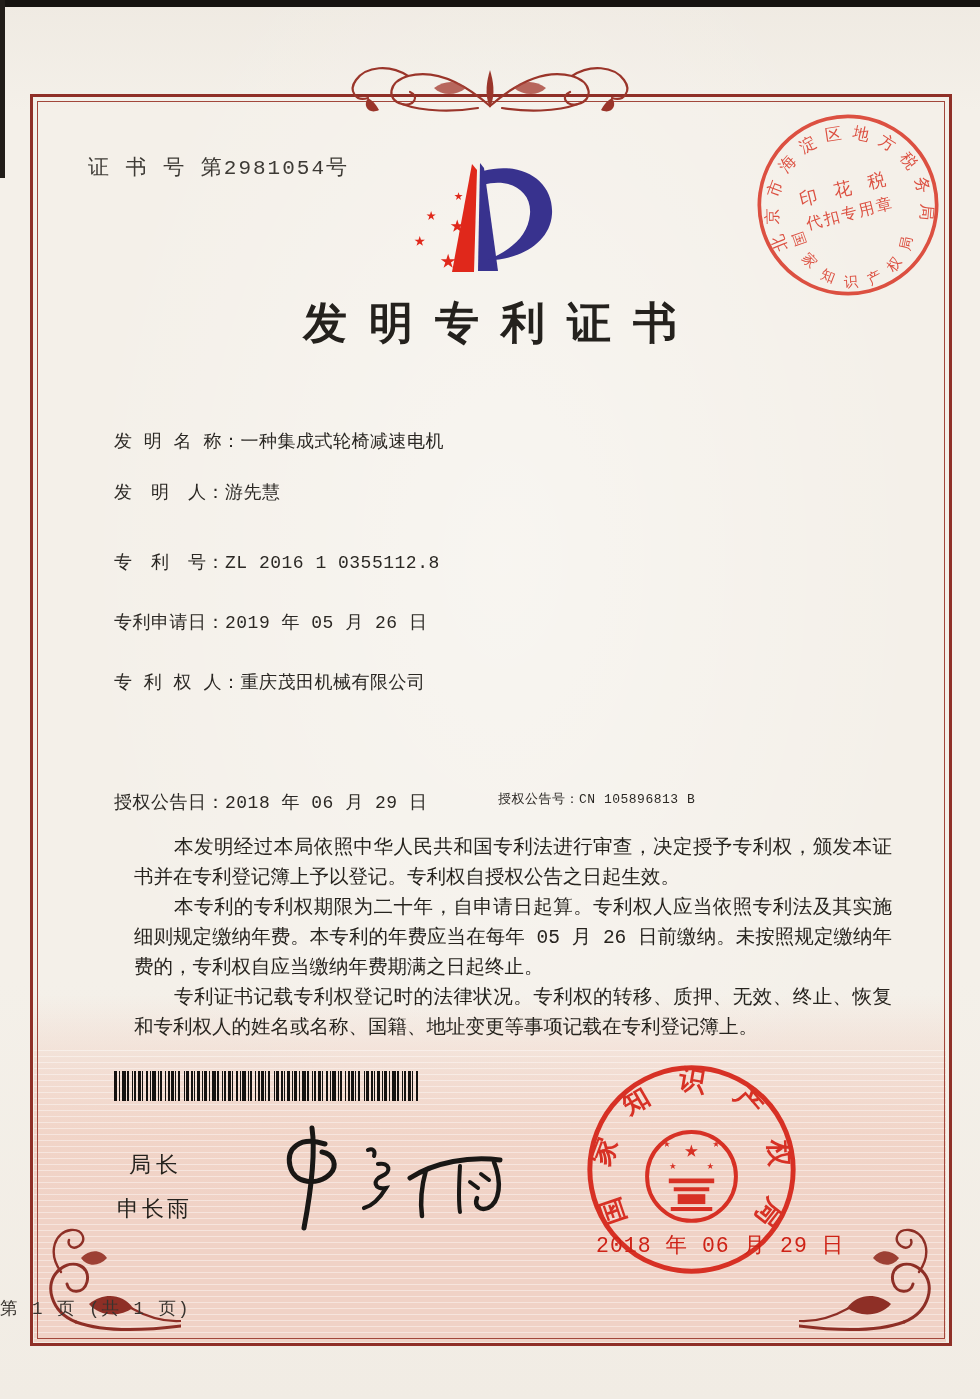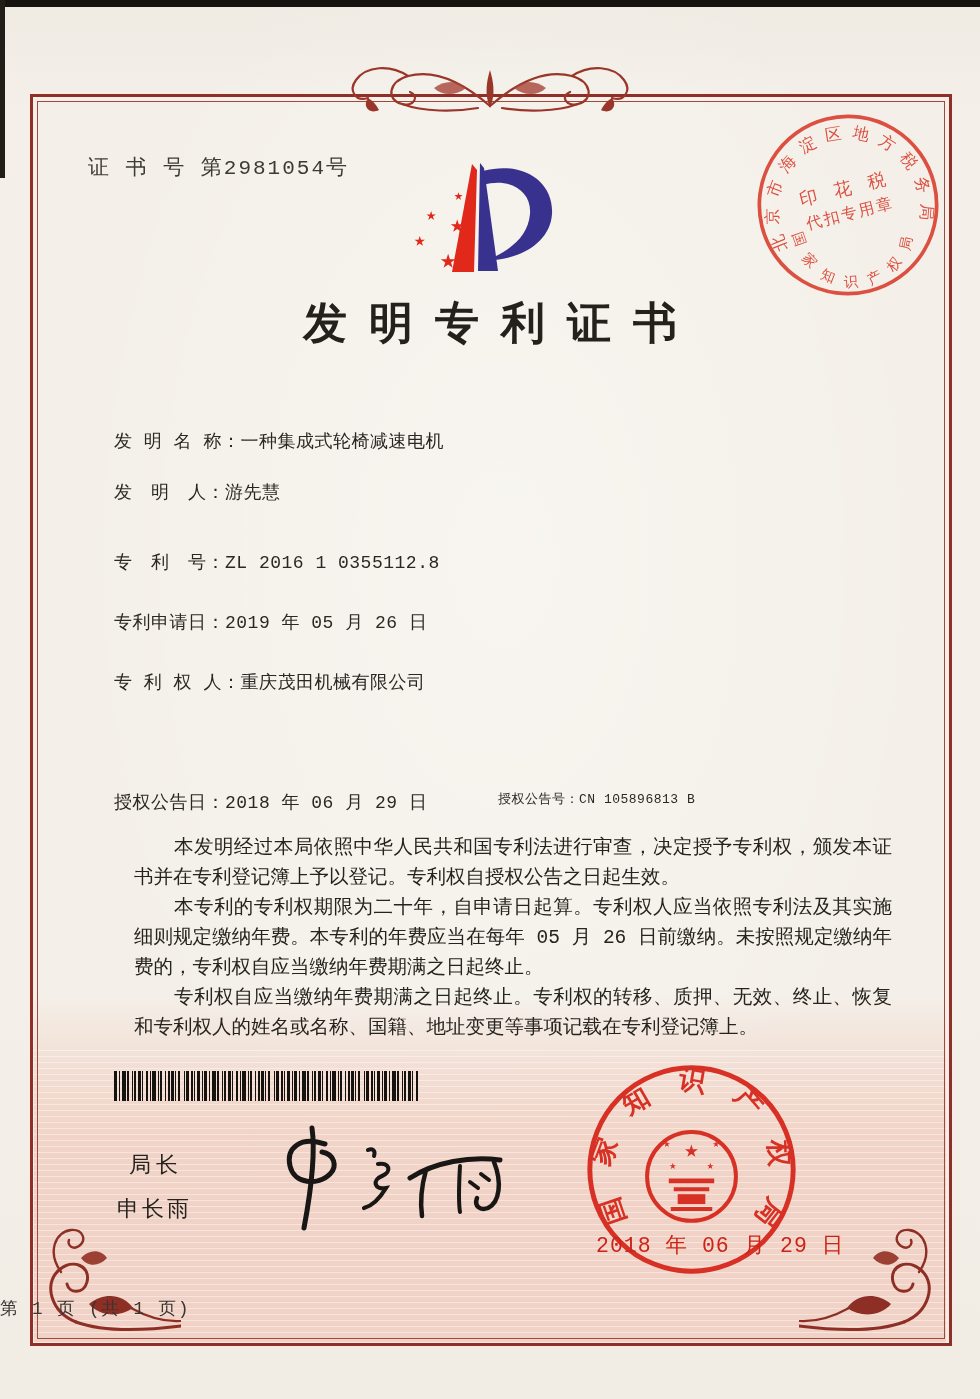--- a/index.html
+++ b/index.html
@@ -139,21 +139,21 @@
   <div class="field f1"><span>发　明　人：</span><span>游先慧</span></div>
   <div class="field f2"><span>专　利　号：</span><span>ZL 2016 1 0355112.8</span></div>
   <div class="field f3"><span>专利申请日：</span><span>2019 年 05 月 26 日</span></div>
   <div class="field f4"><span>专 利 权 人：</span><span>重庆茂田机械有限公司</span></div>
   <div class="field f6"><span>授权公告日：</span><span>2018 年 06 月 29 日</span></div>
   <div class="f7"><span>授权公告号：</span><span>CN 105896813 B</span></div>
 
   <div class="body-text">
     <p>本发明经过本局依照中华人民共和国专利法进行审查，决定授予专利权，颁发本证书并在专利登记簿上予以登记。专利权自授权公告之日起生效。</p>
     <p>本专利的专利权期限为二十年，自申请日起算。专利权人应当依照专利法及其实施细则规定缴纳年费。本专利的年费应当在每年 05 月 26 日前缴纳。未按照规定缴纳年费的，专利权自应当缴纳年费期满之日起终止。</p>
-    <p>专利权自应当缴纳年费期满之日起终止。专利权的转移、质押、无效、终止、恢复和专利权人的姓名或名称、国籍、地址变更等事项记载在专利登记簿上。</p>
+    <p>专利证书记载专利权登记时的法律状况。专利权的转移、质押、无效、终止、恢复和专利权人的姓名或名称、国籍、地址变更等事项记载在专利登记簿上。</p>
   </div>
 
   <svg class="barcode" width="305" height="30" viewBox="0 0 305 30">
     <line x1="0" y1="15" x2="305" y2="15" stroke="#151210" stroke-width="30" stroke-dasharray="3 2 1 2 4 1 2 3 1 1 2 2 3 1 1 3 2 2 1 1 4 2 1 1 2 3 1 2 2 1 3 1 1 2 2 4 1 1 3 2 2 1 1 2 3 2 1 1"></line>
   </svg>
 
   <div class="director-label">局长</div>
   <div class="director-name">申长雨</div>
 
   <svg class="signature" width="270" height="120" viewBox="0 0 270 120">

